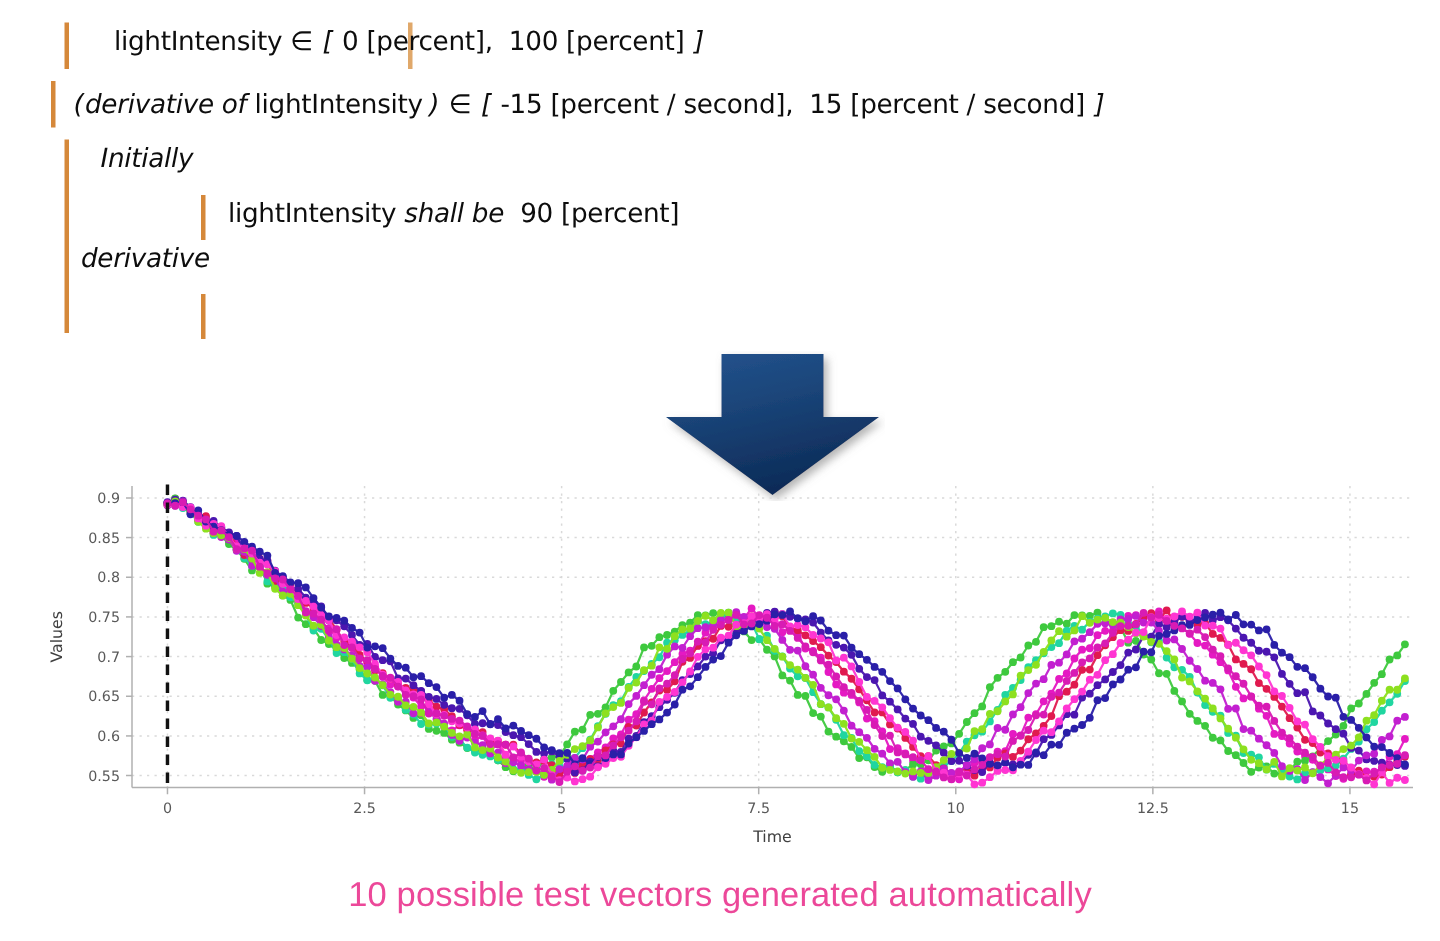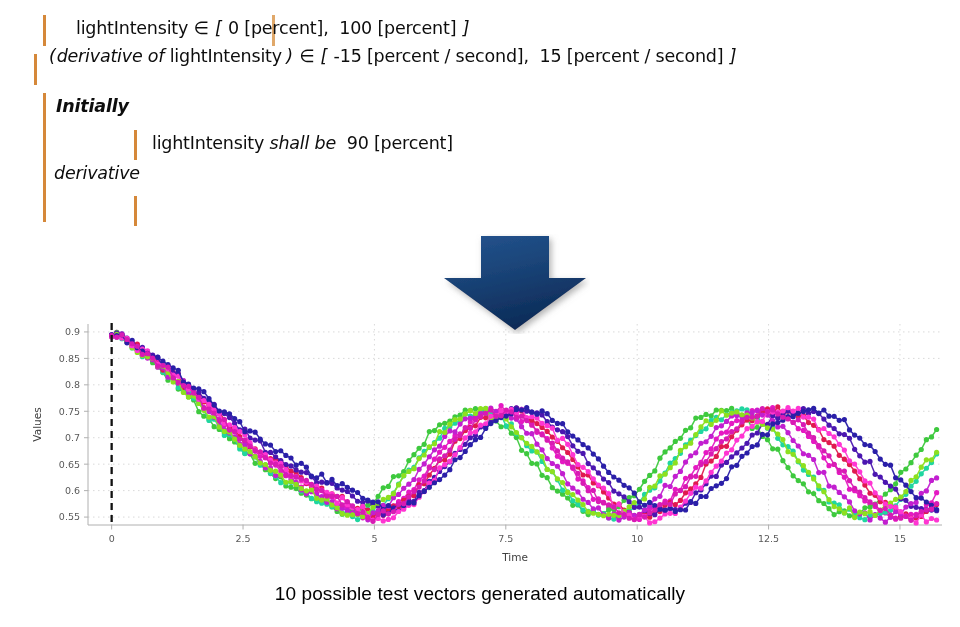--- a/index.html
+++ b/index.html
@@ -78,47 +78,47 @@
   }
 
   
   #caption {
     position: absolute;
     left: 0;
     top: 583px;
     width: 960px;
     text-align: center;
     font-family: "Liberation Sans", sans-serif;
-    font-size: 19px;
-    color: #000000;
+    font-size: 23px;
+    color: #ec4899;
     letter-spacing: 0.1px;
   }
 </style>
 </head>
 <body>
 
 <div id="spec-block">
 
   <div class="vrule" style="left:43px; top:7px; height:31px;"></div>
   <div class="vrule" style="left:272px; top:7px; height:31px; background:#e0a86a;"></div>
   <div class="vrule" style="left:34px; top:46px; height:31px;"></div>
   <div class="vrule" style="left:43px; top:85px; height:129px;"></div>
   <div class="vrule" style="left:134px; top:122px; height:30px;"></div>
   <div class="vrule" style="left:134px; top:188px; height:30px;"></div>
 
   <div class="spec-line" style="left:76px; top:10px;">
     <span>lightIntensity</span>
     <span> ∈ </span><span class="brk">[</span><span> 0 [percent]</span><span>,</span><span>&nbsp; 100 [percent] </span><span class="brk">]</span>
   </div>
 
-  <div class="spec-line" style="left:48px; top:38px;">
+  <div class="spec-line" style="left:48px; top:52px;">
     <span class="brk">(</span><span class="kw">derivative of</span><span>&nbsp;lightIntensity</span><span class="brk"> )</span><span> ∈ </span><span class="brk">[</span><span> -15 [percent / second]</span><span>,</span><span>&nbsp; 15 [percent / second] </span><span class="brk">]</span>
   </div>
 
-  <div class="spec-line" style="left:56px; top:88px;font-weight:bold;">
+  <div class="spec-line" style="left:67px; top:88px;">
     <span class="kw">Initially</span>
   </div>
 
   <div class="spec-line" style="left:152px; top:125px;text-align:right;">
     <span>lightIntensity&nbsp;</span><span class="kw">shall be</span><span>&nbsp; 90 [percent]</span>
   </div>
 
   <div class="spec-line" style="left:54px; top:155px;">
     <span class="kw">derivative</span>
   </div>

